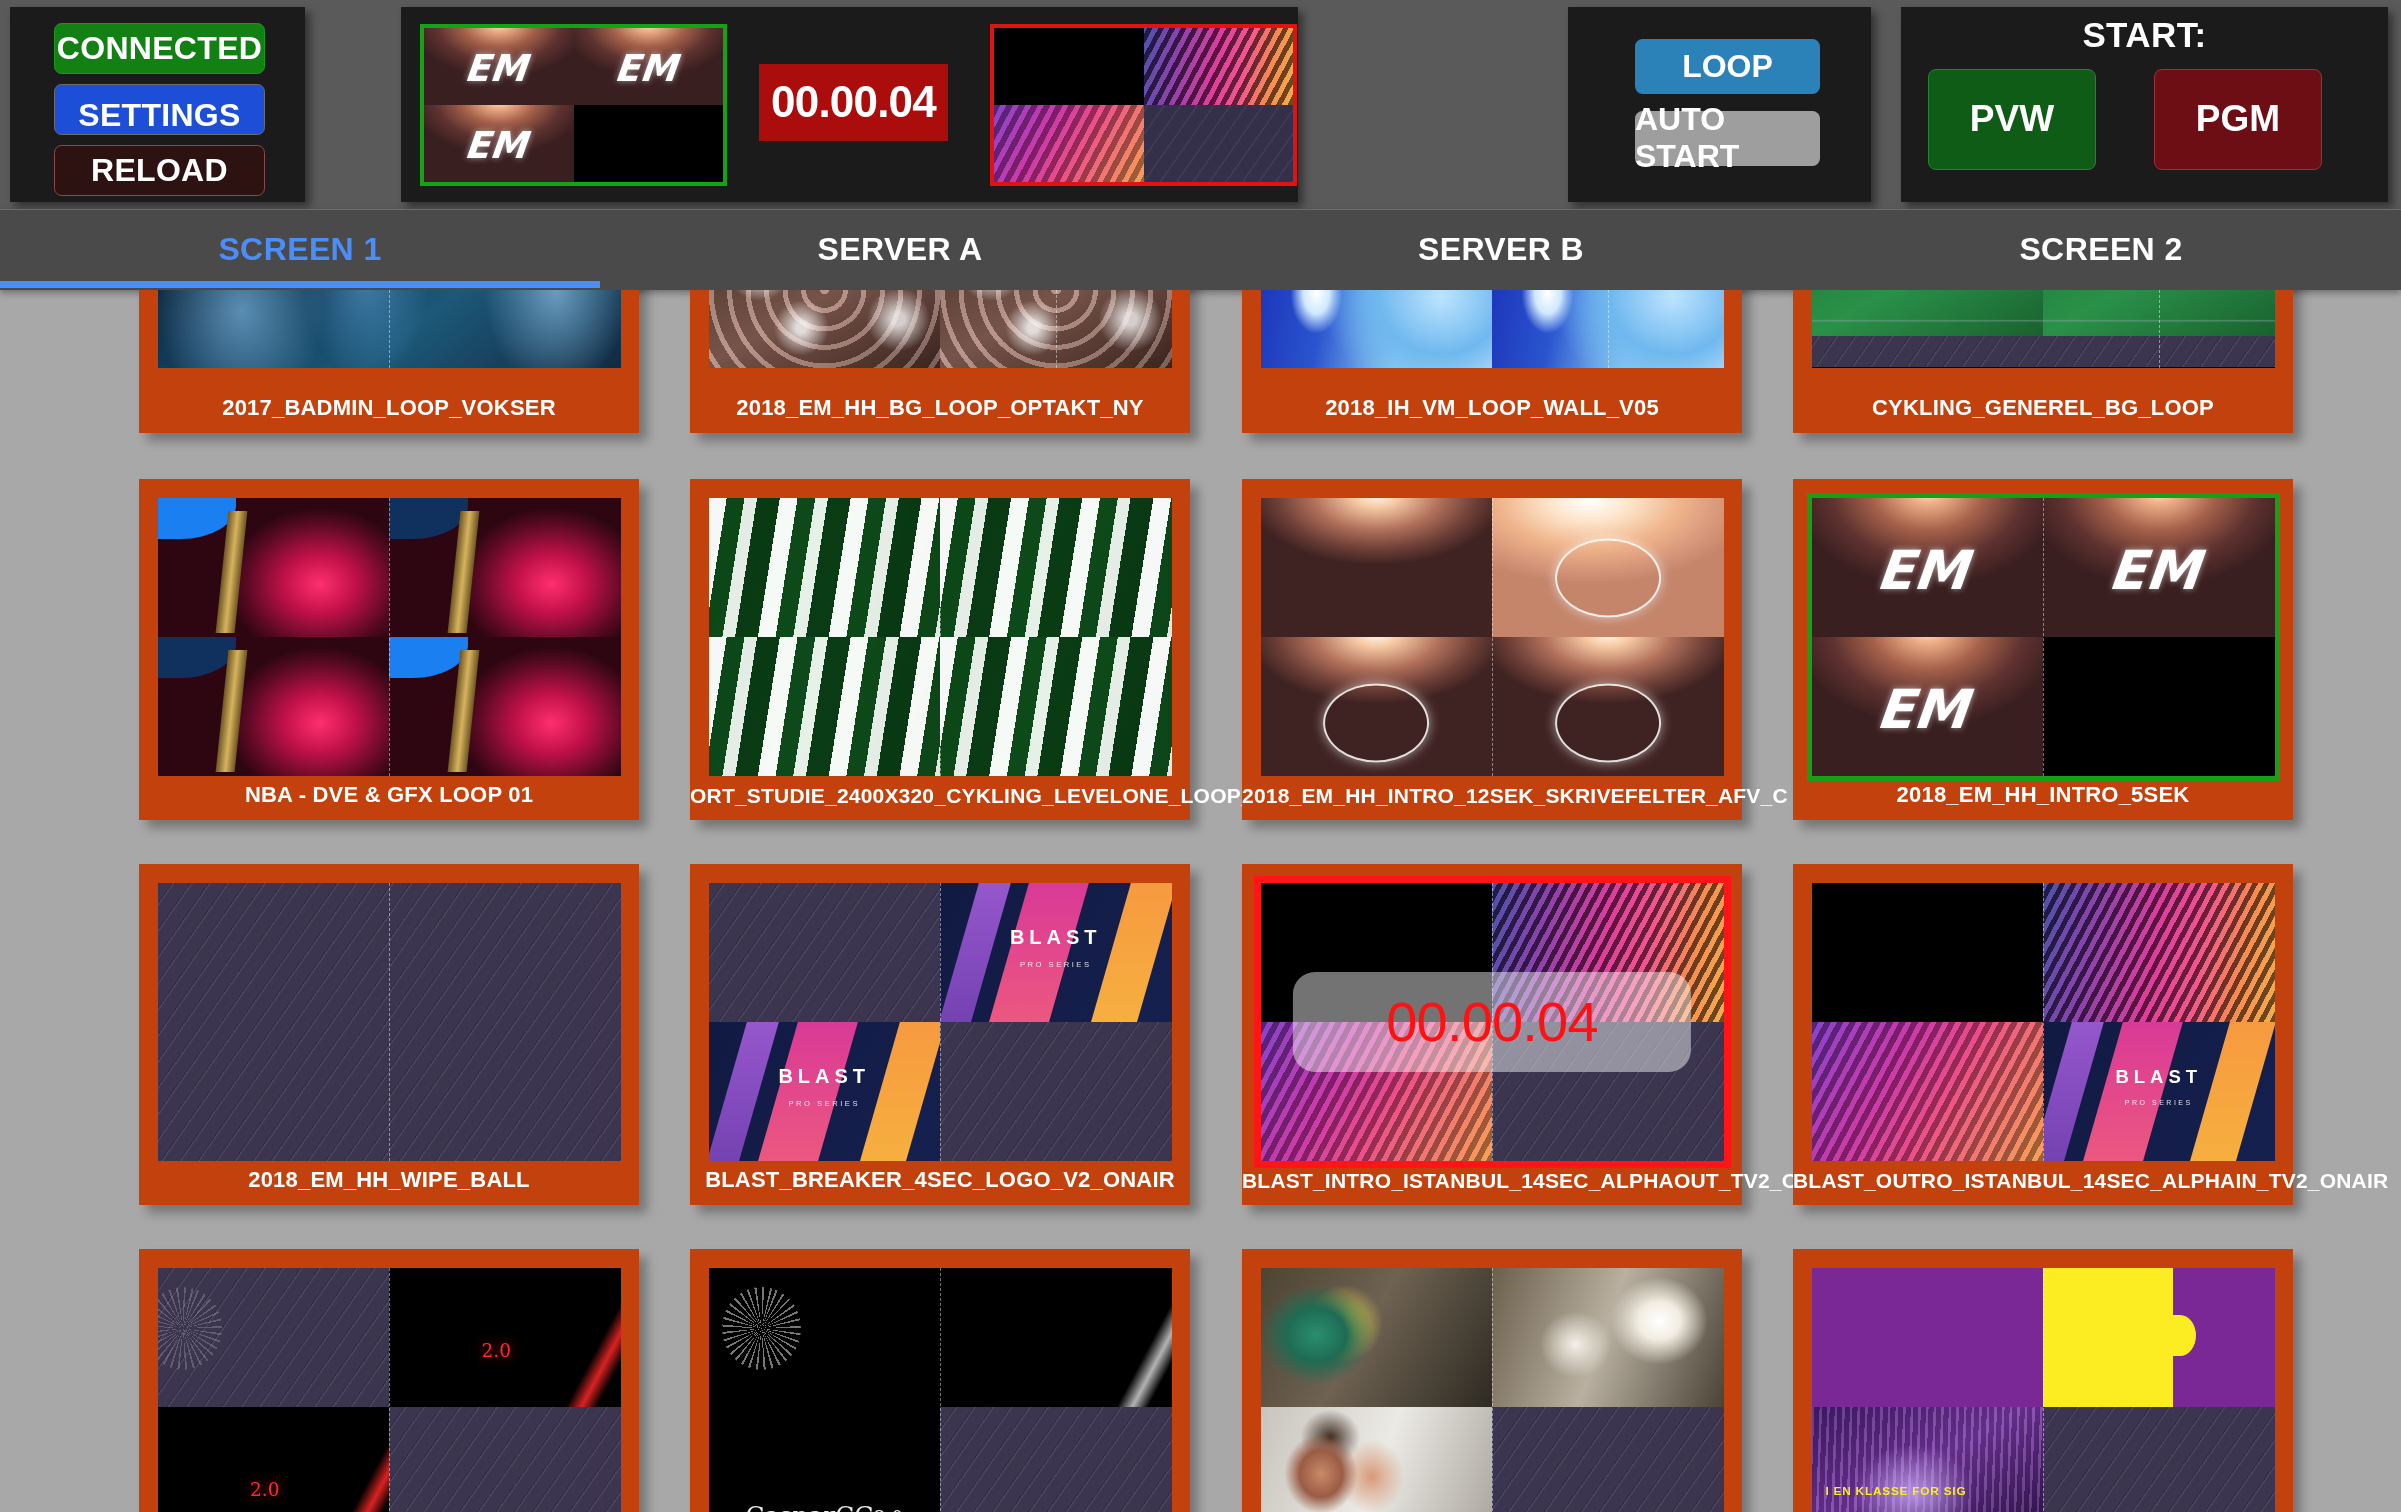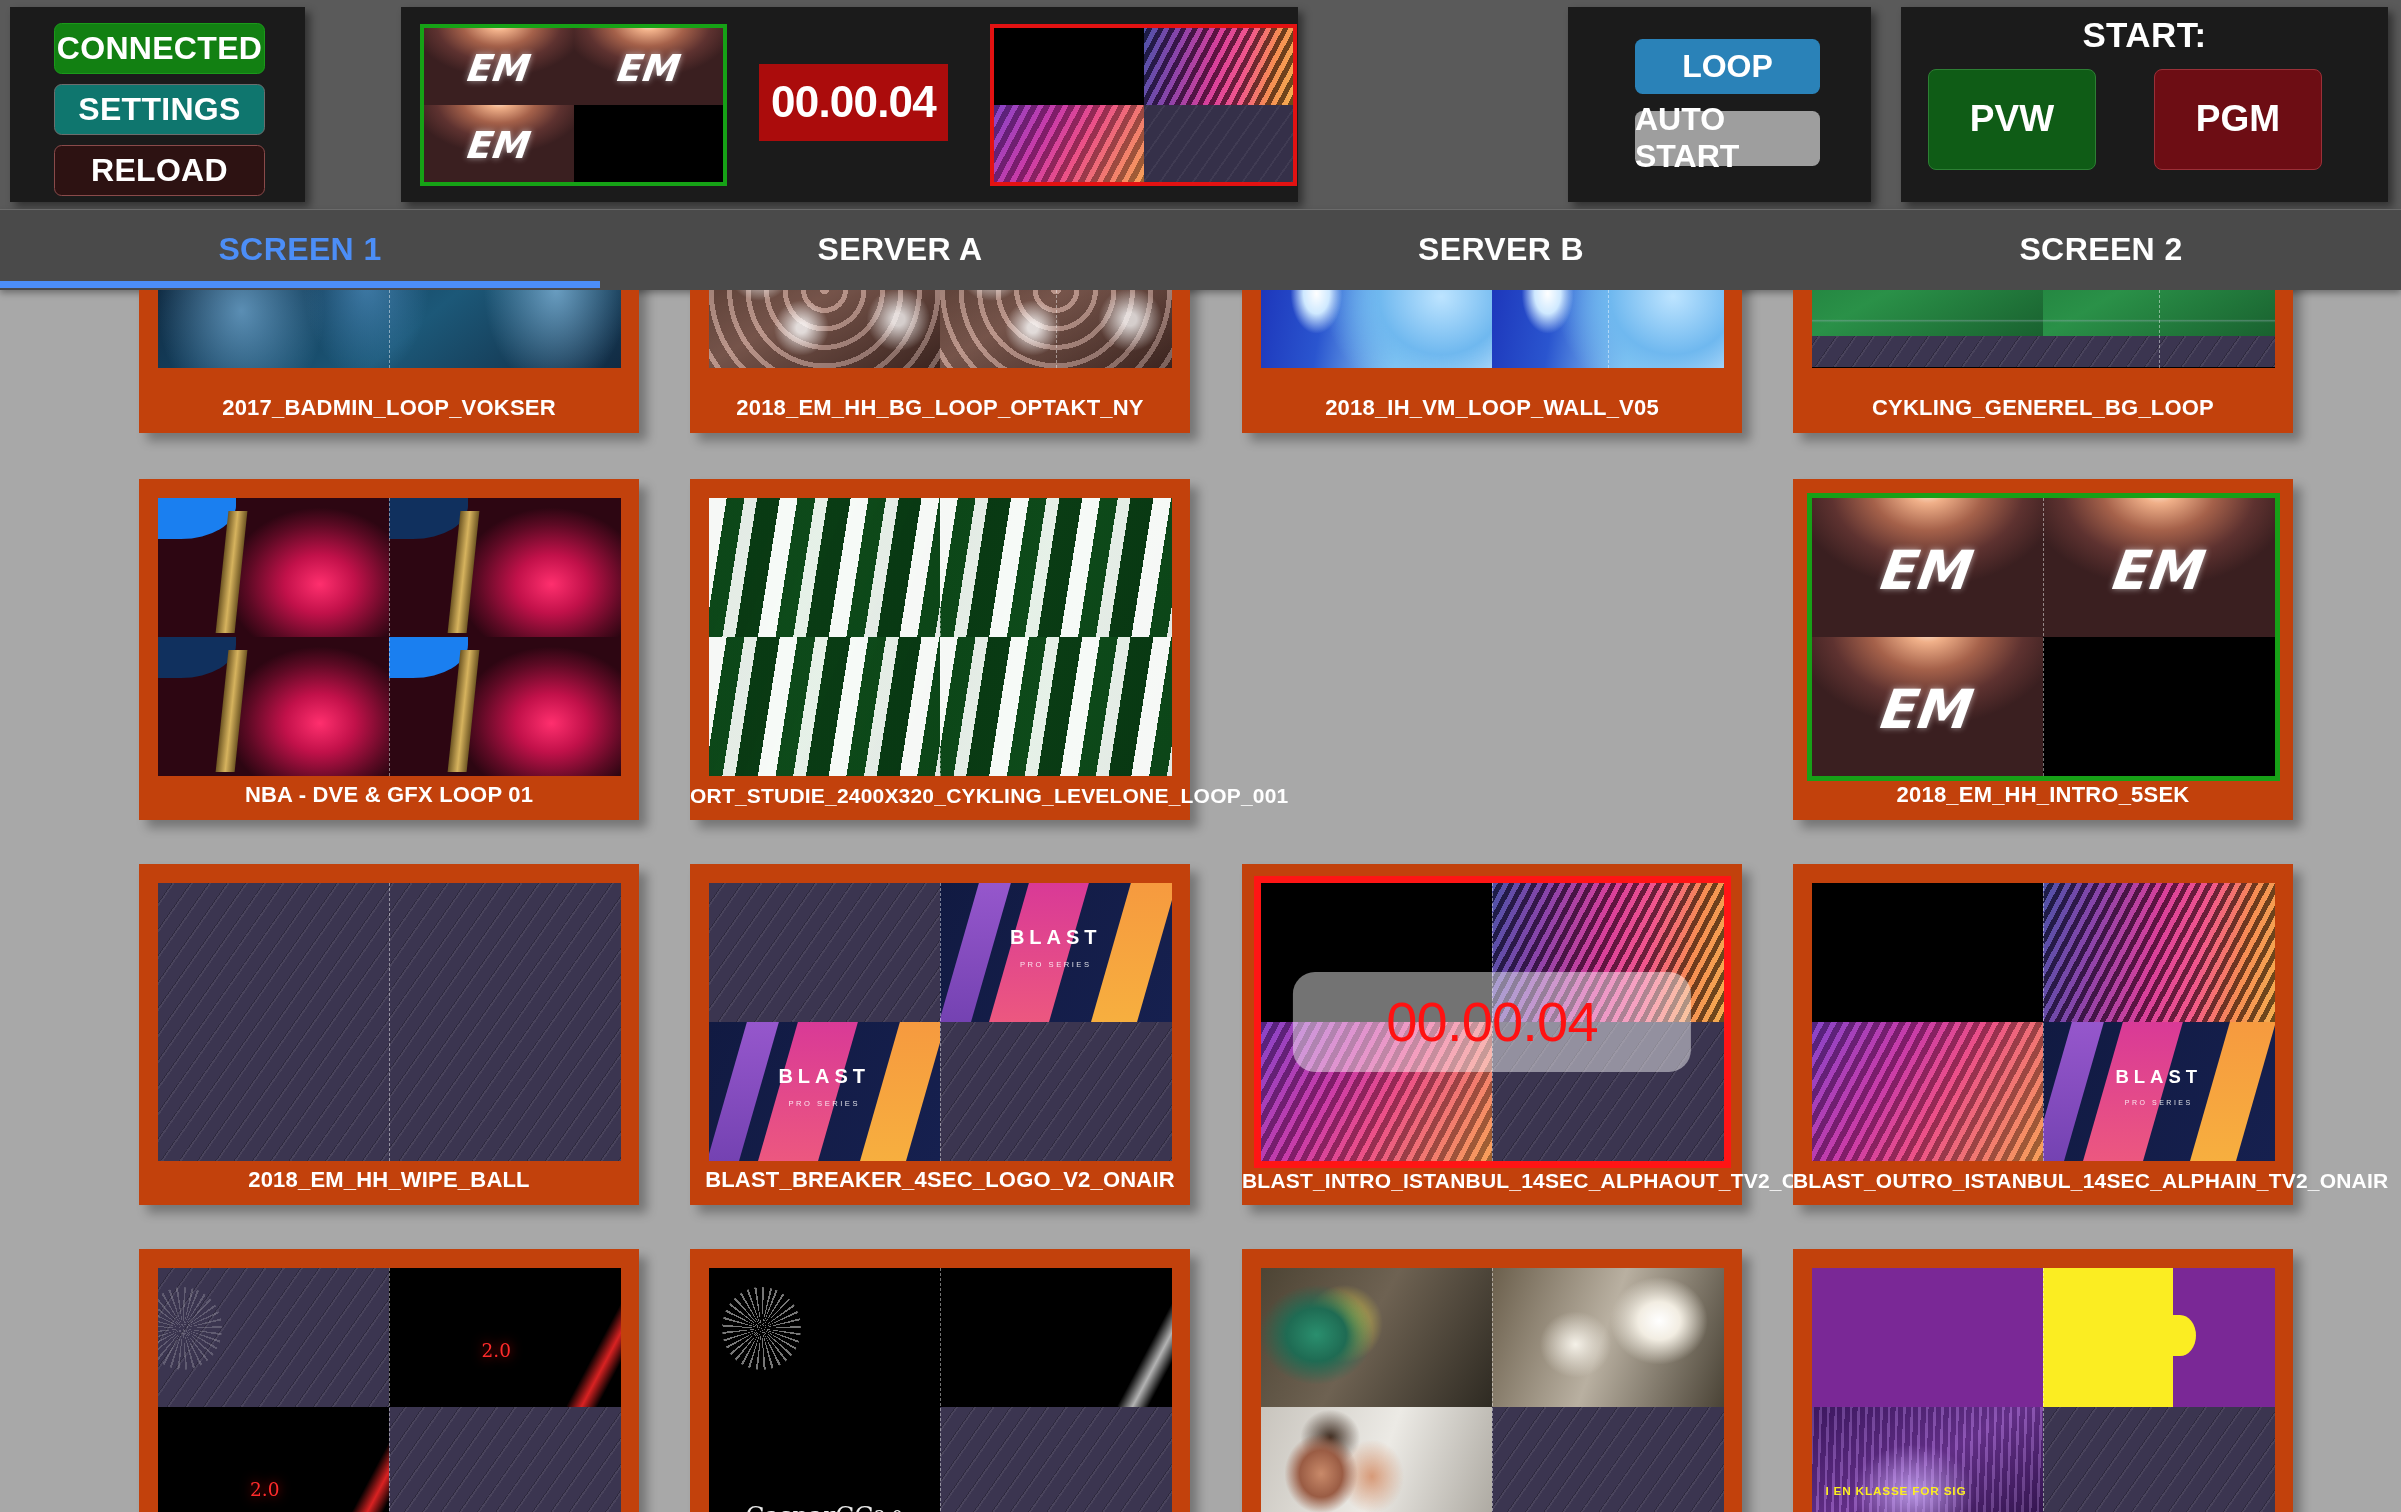--- a/index.html
+++ b/index.html
@@ -26,21 +26,21 @@
   
   #conn-panel{left:10px;top:6.7px;width:295px;height:195px;}
   .cbtn{
     position:absolute;left:44px;width:211px;height:51px;
     border-radius:7.6px;
     color:#fff;font-size:32px;font-weight:bold;letter-spacing:0.3px;
     display:flex;align-items:center;justify-content:center;
     box-sizing:border-box;
   }
   #btn-connected{top:16px;background:#128012;border:0.8px solid #1a9a1a;}
-  #btn-settings{top:77px;background:#0f766e;border:0.8px solid #6d6d6d;}
+  #btn-settings{top:77px;background:#1d4ed8;border:0.8px solid #6d6d6d;align-items:flex-end;}
   #btn-reload{top:138px;background:#2d1212;border:0.8px solid #8a4a4a;}
 
   
   #mon-panel{left:401px;top:6.7px;width:897px;height:195px;}
   .mon{
     position:absolute;top:17px;width:307px;height:162px;
     box-sizing:border-box;background:#000;
   }
   #mon-pvw{left:19.4px;border:4.2px solid #16a216;}
   #mon-pgm{left:589px;border:4.2px solid #e31212;}
@@ -440,20 +440,38 @@
         <div class="qc q-tl tx-sport"></div>
         <div class="qc q-tr tx-sport"></div>
         <div class="qc q-bl tx-sport"></div>
         <div class="qc q-br tx-sport"></div>
         <div class="dashed-mid"></div>
       </div>
     </div>
     <div class="card-label" style="font-size:21px;">ORT_STUDIE_2400X320_CYKLING_LEVELONE_LOOP_001</div>
   </div>
 
+  <div class="card" style="left:1242px;top:189px;width:500px;height:341px;">
+    <div class="thumb" style="--tw:463px;--th:278px;">
+      <div class="quad">
+        <div class="qc q-tl tx-flare"></div>
+        <div class="qc q-tr tx-flare-bright">
+            <div class="ringo" style="top:58%;"></div>
+          </div>
+        <div class="qc q-bl tx-flare">
+            <div class="ringo"></div>
+          </div>
+        <div class="qc q-br tx-flare">
+            <div class="ringo"></div>
+          </div>
+        <div class="dashed-mid"></div>
+      </div>
+    </div>
+    <div class="card-label" style="font-size:21px;">2018_EM_HH_INTRO_12SEK_SKRIVEFELTER_AFV_C</div>
+  </div>
 
   <div class="card" style="left:1793px;top:189px;width:500px;height:341px;">
     <div class="thumb sel-green" style="--tw:463px;--th:278px;">
       <div class="quad">
         <div class="emcell q-tl">
             <span class="em" style="font-size:54px;">EM</span>
           </div>
         <div class="emcell q-tr">
             <span class="em" style="font-size:54px;">EM</span>
           </div>

